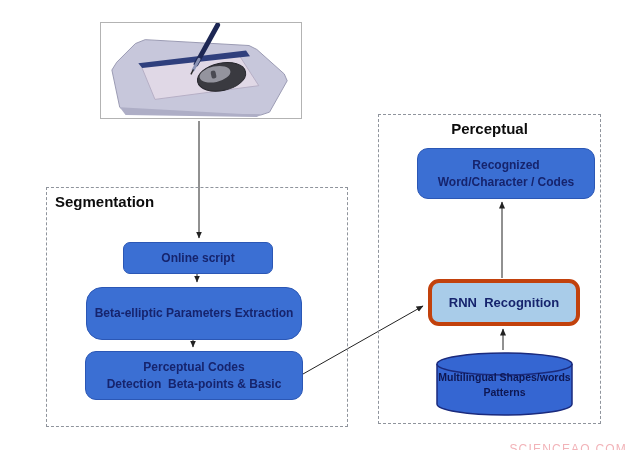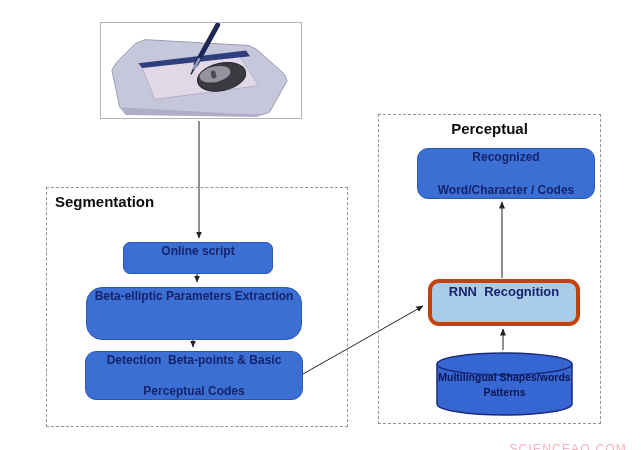--- a/index.html
+++ b/index.html
@@ -14,21 +14,21 @@
   
   .group{position:absolute;border:1px dashed #8f949c;box-sizing:border-box;background:transparent;}
   .group-segmentation{left:46px;top:187px;width:302px;height:240px;}
   .group-recognition{left:378px;top:114px;width:223px;height:310px;}
   .group-title{font-weight:bold;font-size:15px;color:#0c0c0c;}
   .group-segmentation .group-title{position:absolute;left:8px;top:5px;}
   .group-recognition .group-title{position:absolute;left:0;top:5px;width:100%;text-align:center;}
 
   
   .node{position:absolute;box-sizing:border-box;display:flex;flex-direction:column;
-    align-items:center;justify-content:space-between;text-align:center;
+    align-items:center;justify-content:center;text-align:center;
     background:#3b6fd3;border:1.5px solid #2b57b5;color:#16246d;font-weight:bold;}
   .node .line{white-space:pre;line-height:1.35;}
   .node-online{left:123px;top:242px;width:150px;height:32px;border-radius:7px;font-size:12px;}
   .node-beta{left:86px;top:287px;width:216px;height:53px;border-radius:16px;font-size:12px;}
   .node-detection{left:85px;top:351px;width:218px;height:49px;border-radius:11px;font-size:12px;}
   .node-recognized{left:417px;top:148px;width:178px;height:51px;border-radius:11px;font-size:12px;}
   .node-rnn{left:428px;top:279px;width:152px;height:47px;border-radius:11px;
     background:#a9cce9;border:4px solid #c2410c;font-size:13px;}
 
   
@@ -98,22 +98,22 @@
 
   <div class="node node-online">
     <span class="line">Online script</span>
   </div>
 
   <div class="node node-beta">
     <span class="line">Beta-elliptic Parameters Extraction</span>
   </div>
 
   <div class="node node-detection">
+    <span class="line">Perceptual Codes</span>
     <span class="line">Detection  Beta-points &amp; Basic</span>
-    <span class="line">Perceptual Codes</span>
   </div>
 
   <div class="node node-recognized">
     <span class="line">Recognized</span>
     <span class="line">Word/Character / Codes</span>
   </div>
 
   <div class="node node-rnn">
     <span class="line">RNN  Recognition</span>
   </div>

